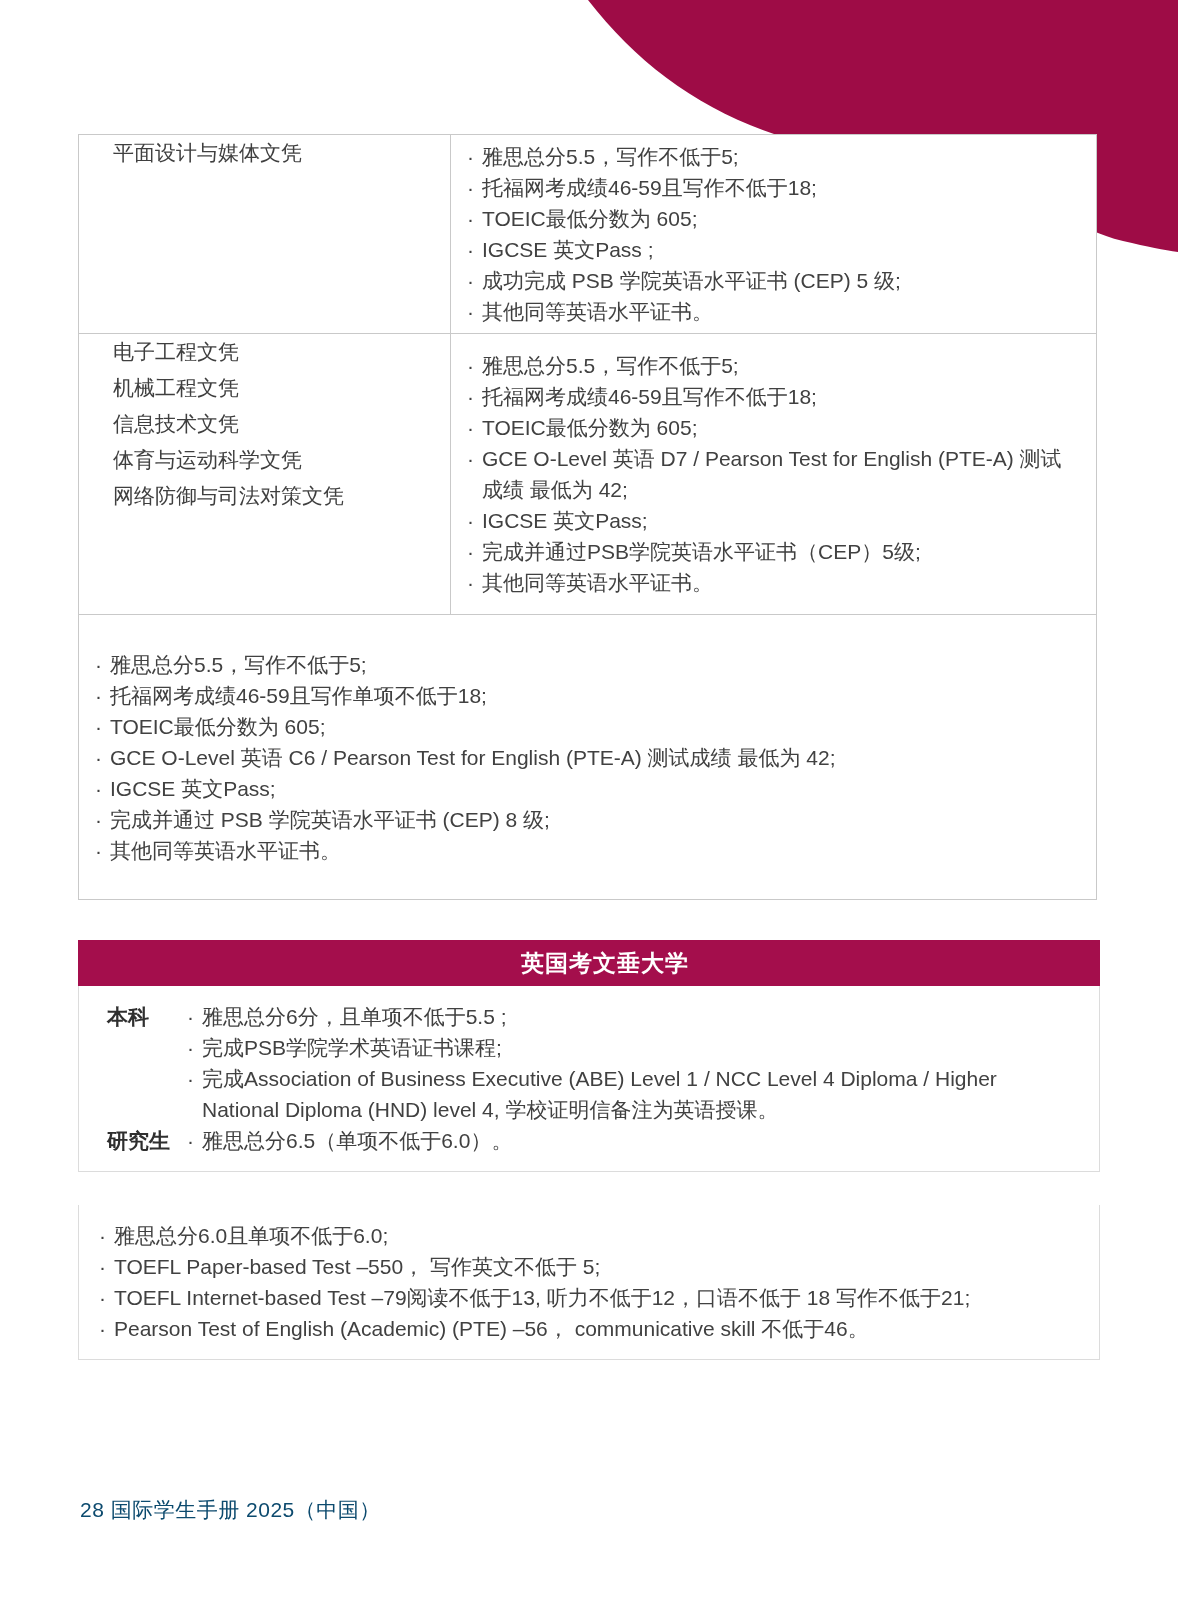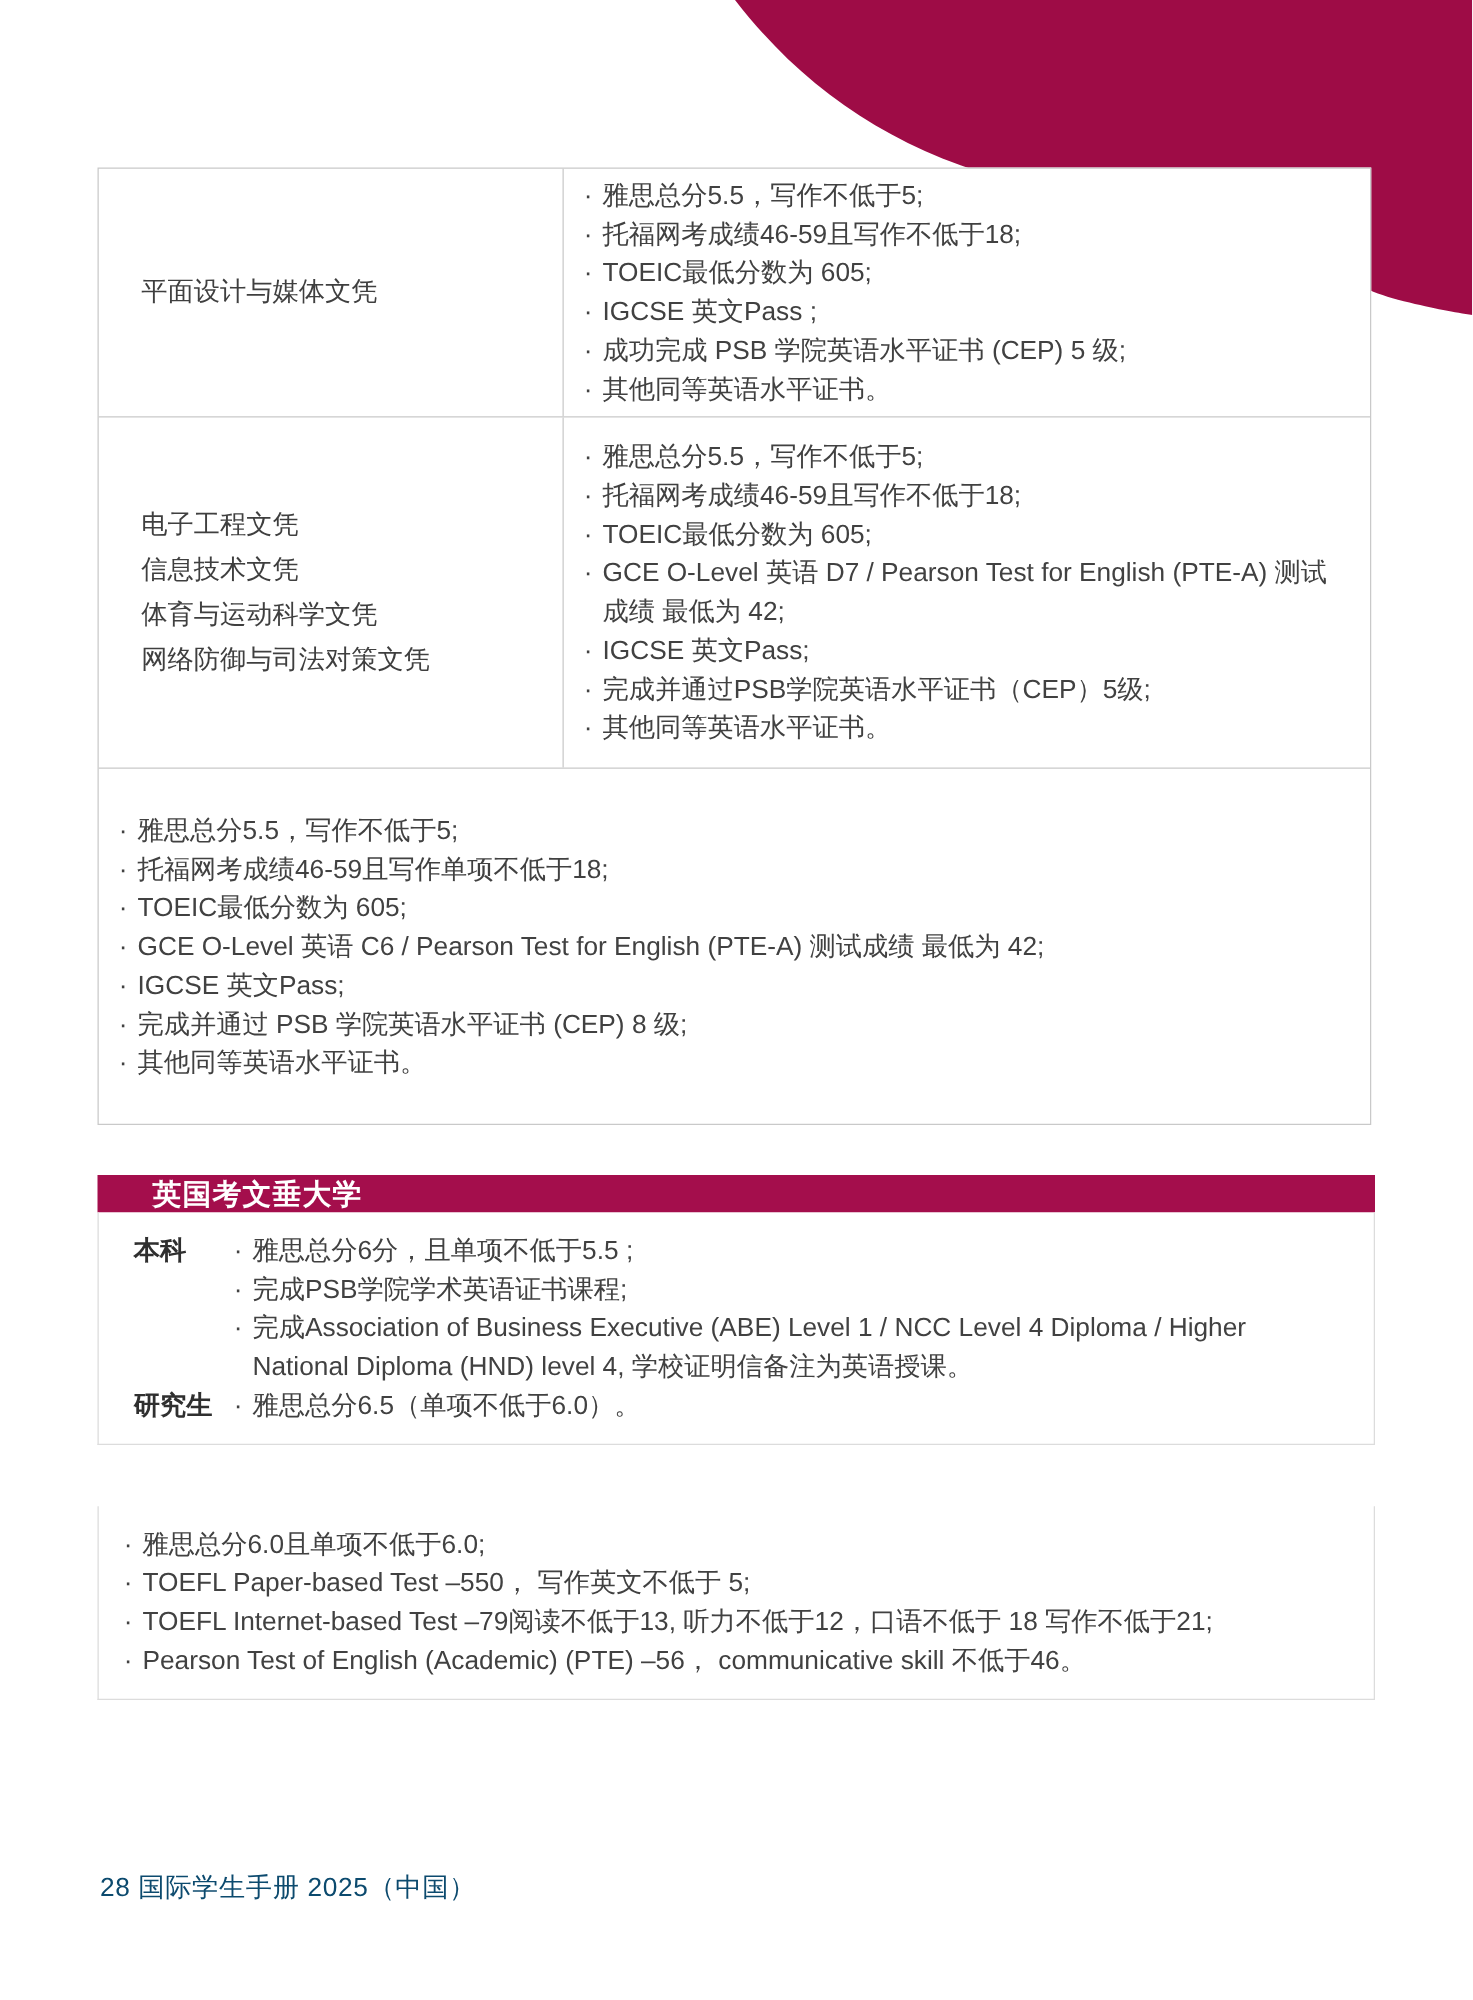--- a/index.html
+++ b/index.html
@@ -17,39 +17,39 @@
   .main-table{
     position:absolute;left:78px;top:134px;width:1019px;
     background:#ffffff;border:1px solid #c9c9c9;z-index:1;
     box-sizing:border-box;
   }
   .t-row{display:flex;box-sizing:border-box;}
   .t-row + .t-row{border-top:1px solid #c9c9c9;}
   .row-1{height:198px;} .row-2{height:281px;} .row-3{height:285px;}
   .cell-left{
     width:372px;flex:none;border-right:1px solid #c9c9c9;
-    display:flex;flex-direction:column;justify-content:center;
+    display:flex;flex-direction:column;justify-content:flex-start;
     padding-left:34px;box-sizing:border-box;
   }
   .program-line{font-size:21px;line-height:36px;color:#3f3f3f;}
   .cell-right{
     flex:1;display:flex;flex-direction:column;justify-content:center;
     padding:10px 24px 10px 16px;box-sizing:border-box;
   }
   .bullet{display:flex;font-size:21px;line-height:31px;color:#414141;}
   .dot{flex:none;width:15px;}
   .btxt{flex:1;}
   
   .card{position:absolute;left:78px;width:1022px;z-index:1;box-sizing:border-box;}
   .card-coventry{top:940px;}
   .card-latrobe{top:1205px;}
   .card-bar{
-    height:30px;background:#a40e4c;color:#ffffff;
-    display:flex;align-items:center;padding-left:44px;
-    font-size:23px;font-weight:bold;letter-spacing:1px;box-sizing:border-box;
+    height:46px;background:#a40e4c;color:#ffffff;
+    display:flex;align-items:center;padding-left:32px;
+    font-size:23px;font-weight:bold;letter-spacing:1px;box-sizing:border-box;justify-content:center;
   }
   .card-body{
     border:1px solid #dcdcdc;border-top:none;background:#ffffff;
     padding:15px 20px 15px 28px;box-sizing:border-box;
   }
   .group{display:flex;}
   .g-label{
     flex:none;width:80px;font-size:21px;line-height:31px;
     font-weight:bold;color:#2f2f2f;
   }
@@ -107,20 +107,21 @@
         <div class="bullet">
             <span class="dot">·</span>
             <span class="btxt">其他同等英语水平证书。</span>
           </div>
       </div>
     </div>
 
     <div class="t-row row-2">
       <div class="cell-left">
         <div class="program-line">电子工程文凭</div>
+        <div class="program-line">机械工程文凭</div>
         <div class="program-line">信息技术文凭</div>
         <div class="program-line">体育与运动科学文凭</div>
         <div class="program-line">网络防御与司法对策文凭</div>
       </div>
       <div class="cell-right">
         <div class="bullet">
             <span class="dot">·</span>
             <span class="btxt">雅思总分5.5，写作不低于5;</span>
           </div>
         <div class="bullet">

